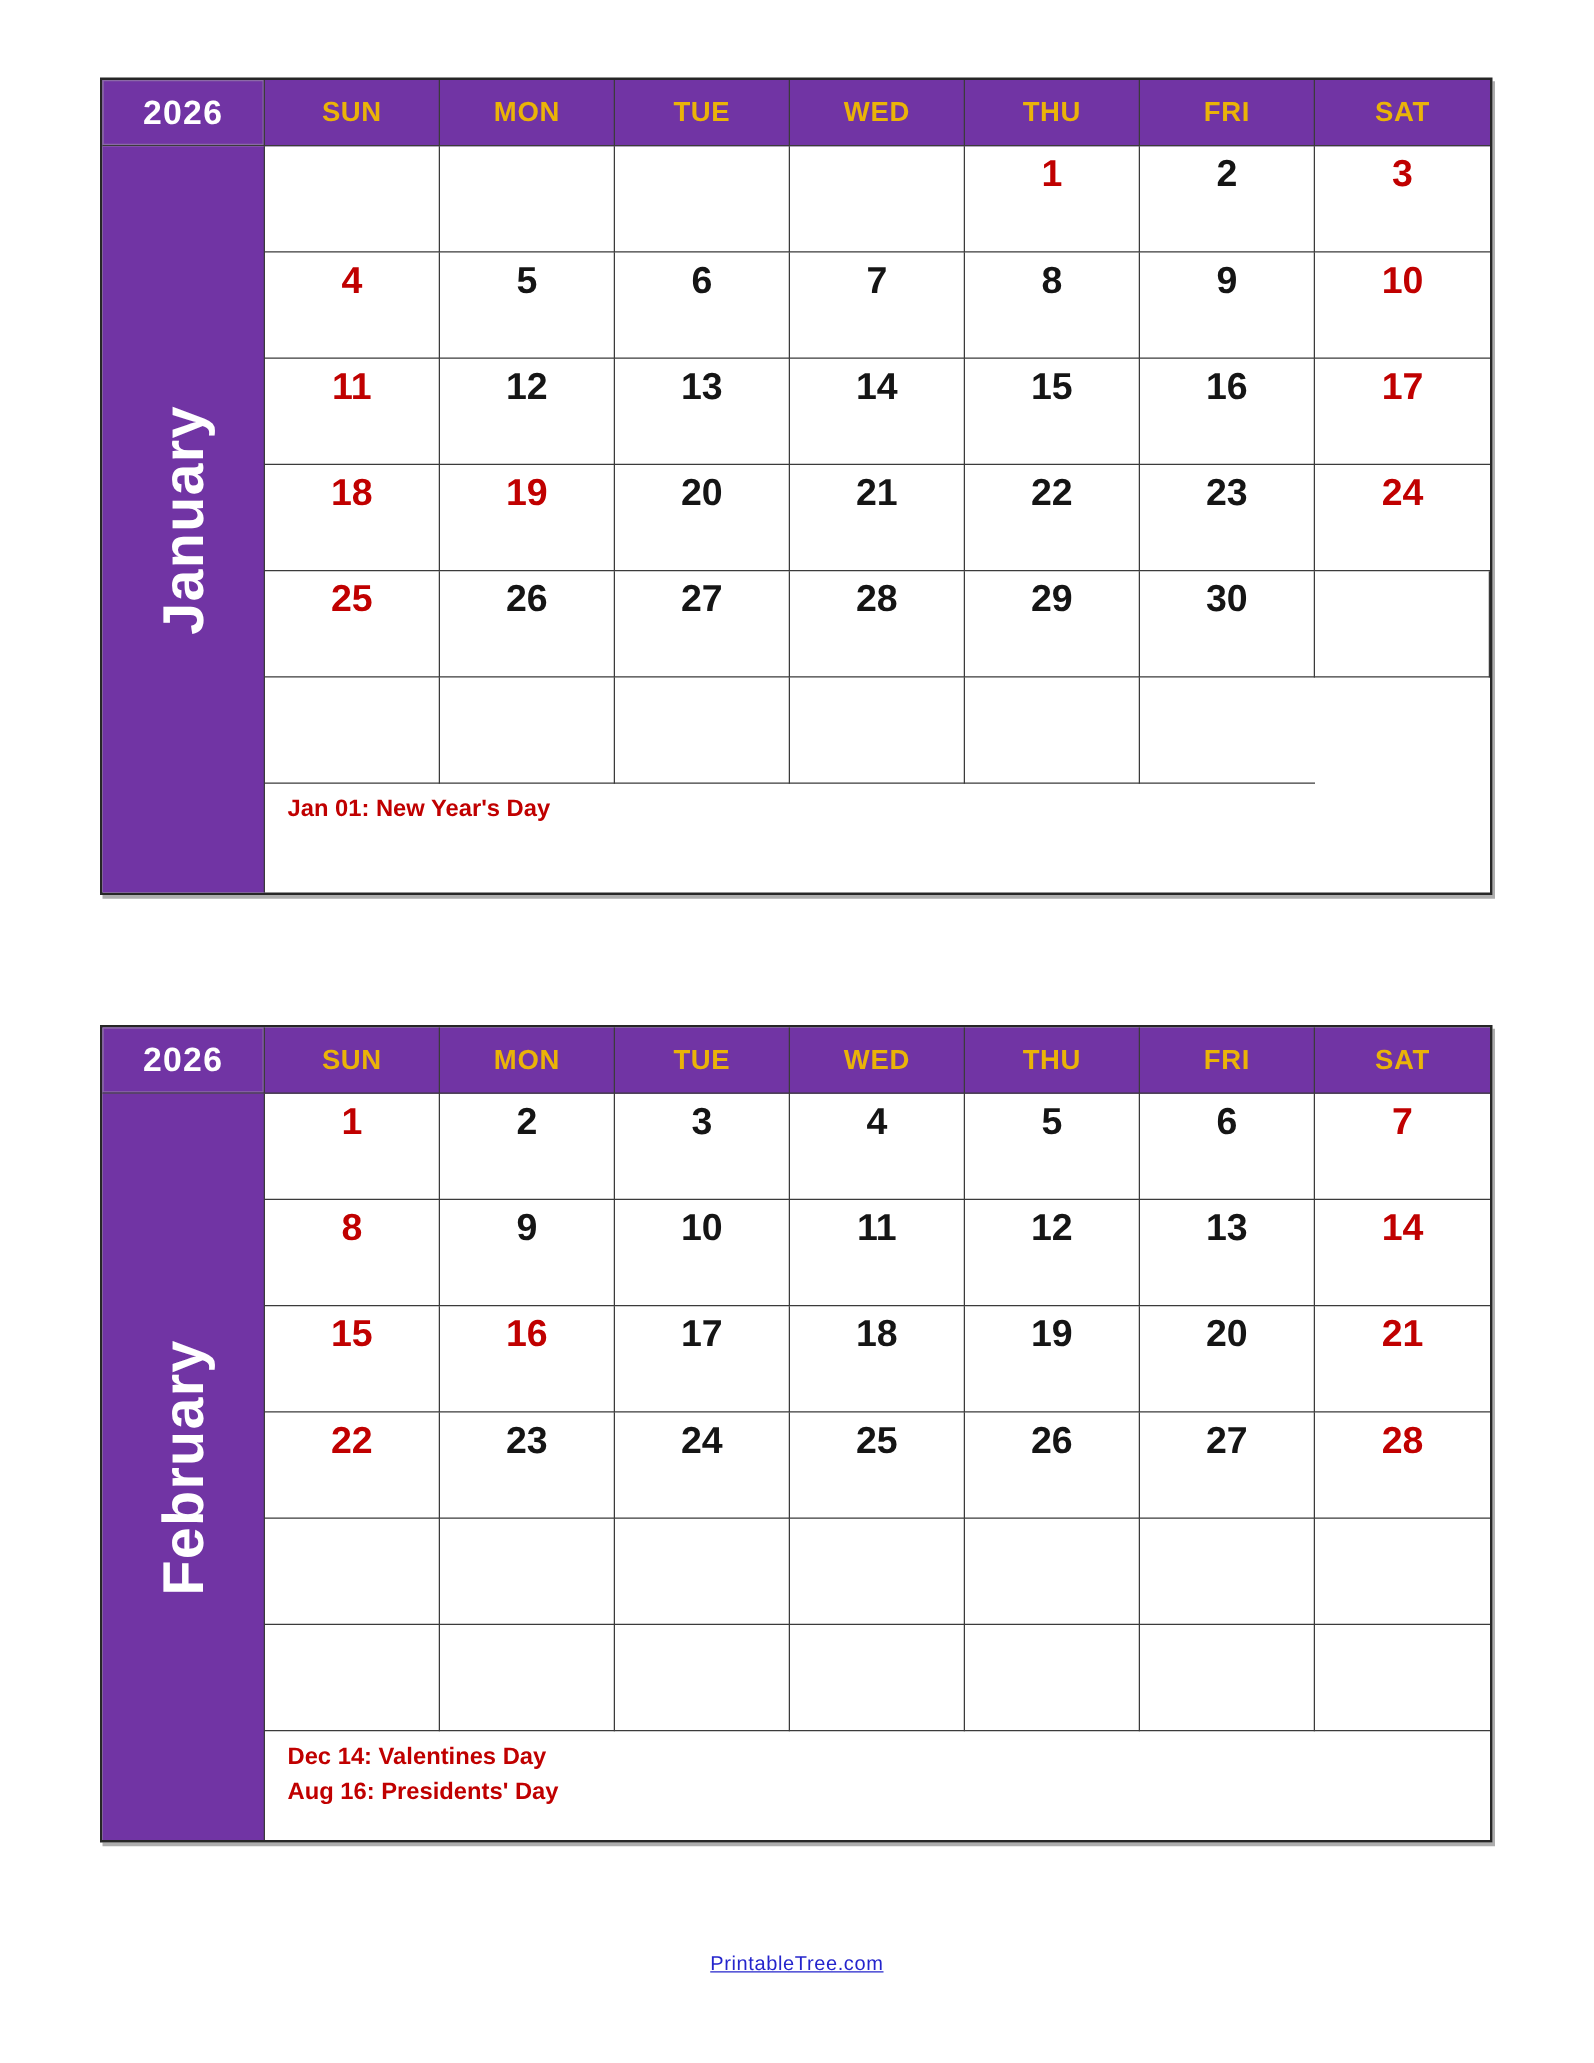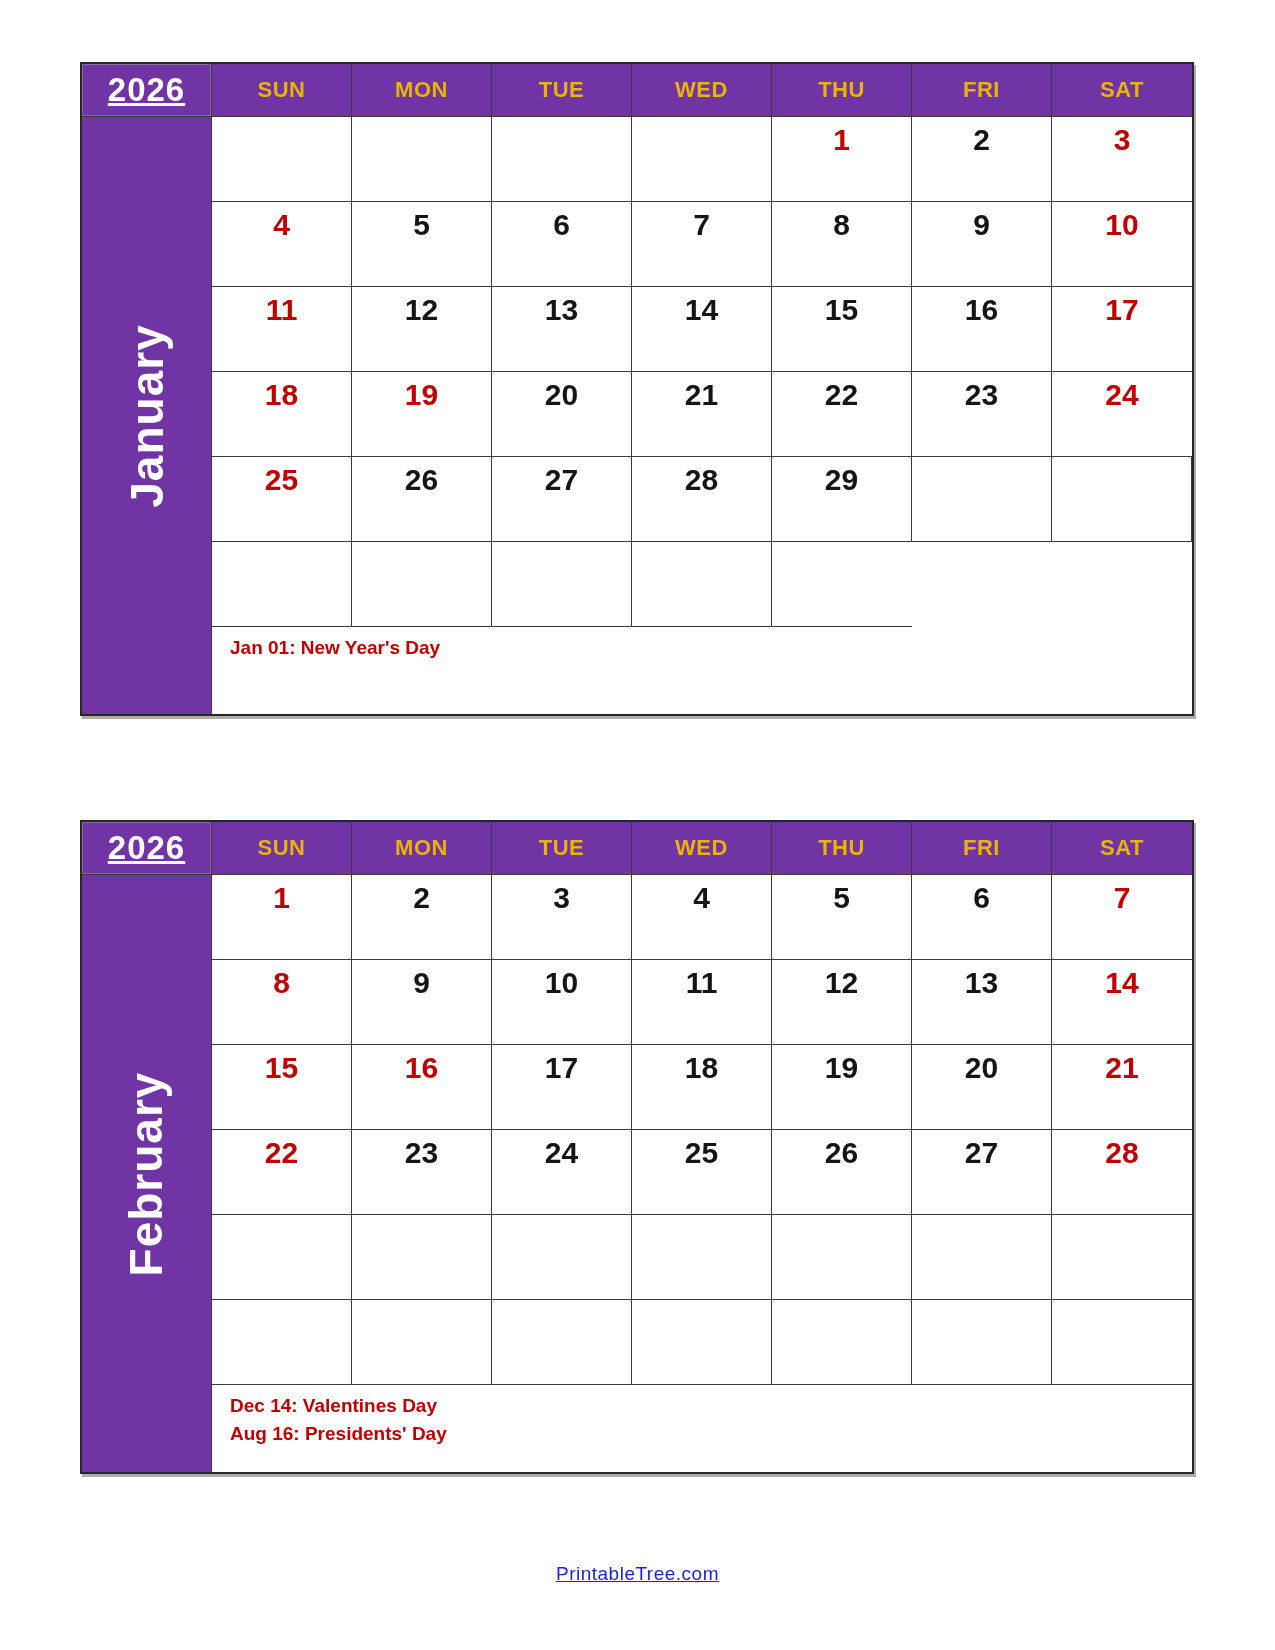--- a/index.html
+++ b/index.html
@@ -32,23 +32,22 @@
     border-right:1px solid var(--grid-line);
     border-bottom:1px solid var(--grid-line);
     overflow:hidden;
   }
   .col-last{border-right:none;}
   .row-last{border-bottom:none;}
 
   .year-cell{
     background:var(--purple);color:#fff;
     display:flex;align-items:center;justify-content:center;
-    font-weight:bold;font-size:33px;letter-spacing:1px;
+    font-weight:bold;font-size:27px;letter-spacing:1px;
     box-shadow:inset 0 0 0 1px rgba(170,170,170,.45);
-    text-decoration:underline;
   }
   .weekday-cell{
     background:var(--purple);color:#eab308;
     display:flex;align-items:center;justify-content:center;
     font-weight:bold;font-size:22px;letter-spacing:.5px;
   }
   .sidebar-cell{
     grid-column:1;grid-row:2 / span 7;
     background:var(--purple);
     display:flex;align-items:center;justify-content:center;
@@ -68,21 +67,21 @@
     padding:7px 0 16px 18px;
   }
   .holiday-line{
     color:var(--date-red);font-weight:bold;font-size:19px;line-height:28px;
   }
   
   .site-footer{
     position:absolute;top:1563px;left:0;width:100%;text-align:center;
   }
   .site-footer a{
-    color:var(--link-blue);font-size:19px;letter-spacing:.5px;
+    color:var(--link-blue);font-size:16px;letter-spacing:.5px;
   }
 </style>
 </head>
 <body>
 
 <main>
   <div id="calendars">
       <section class="month">
         <div class="cell year-cell">2026</div>
         <div class="cell weekday-cell">SUN</div>
@@ -121,20 +120,21 @@
         <div class="cell day-cell">20</div>
         <div class="cell day-cell">21</div>
         <div class="cell day-cell">22</div>
         <div class="cell day-cell">23</div>
         <div class="cell day-cell col-last red">24</div>
         <div class="cell day-cell red">25</div>
         <div class="cell day-cell">26</div>
         <div class="cell day-cell">27</div>
         <div class="cell day-cell">28</div>
         <div class="cell day-cell">29</div>
+        <div class="cell day-cell">30</div>
         <div class="cell day-cell"></div>
         <div class="cell day-cell"></div>
         <div class="cell day-cell"></div>
         <div class="cell day-cell"></div>
         <div class="cell day-cell"></div>
         <div class="cell day-cell"></div>
         <div class="cell day-cell col-last"></div>
         <div class="cell holiday-cell col-last row-last">
           <div class="holiday-line">Jan 01: New Year's Day</div>
         </div>

